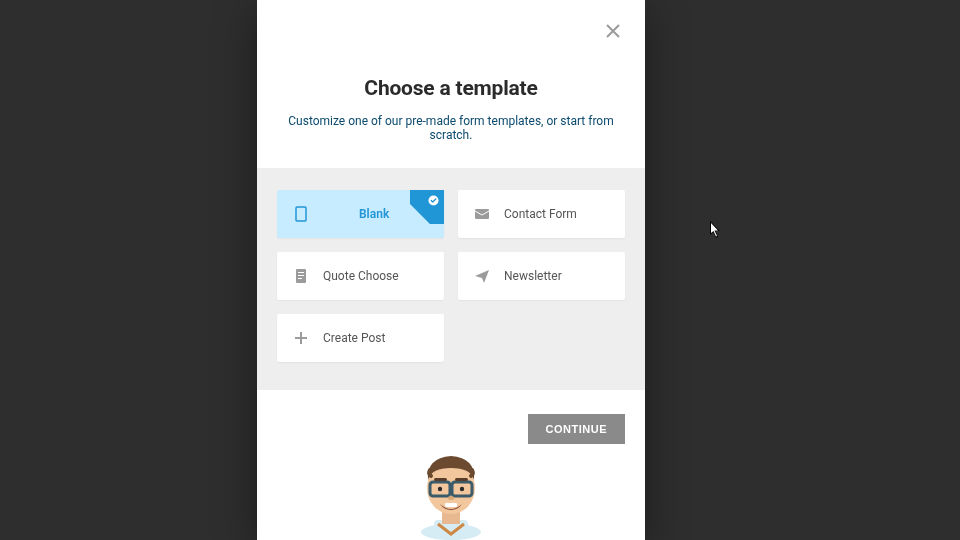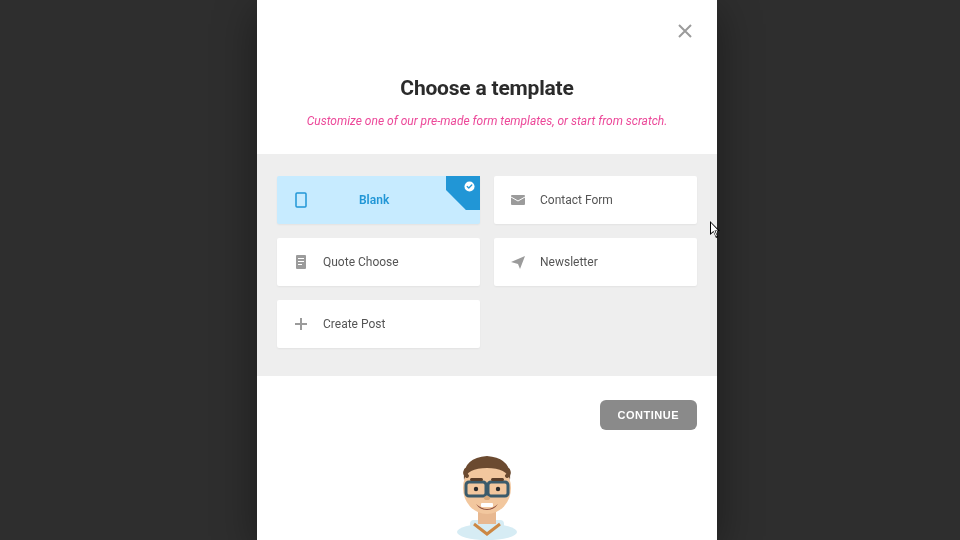--- a/index.html
+++ b/index.html
@@ -8,21 +8,21 @@
       height: 540px;
       background: #2e2e2e;
       font-family: -apple-system, BlinkMacSystemFont, "Segoe UI", Roboto, Arial, sans-serif;
       overflow: hidden;
       position: relative;
     }
     .modal {
       position: absolute;
       left: 257px;
       top: 0;
-      width: 460px;
+      width: 388px;
       height: 540px;
       background: #fff;
       box-shadow: 0 10px 40px rgba(0,0,0,0.4);
     }
     .close-btn {
       position: absolute;
       top: 20px;
       right: 20px;
       width: 24px;
       height: 24px;
@@ -38,22 +38,21 @@
     }
     .title {
       font-size: 21px;
       font-weight: 700;
       color: #2b2b2b;
       margin-bottom: 14px;
       letter-spacing: -0.2px;
     }
     .subtitle {
       font-size: 12px;
-      color: #ec4899;
-      font-style: italic;
+      color: #0c4a6e;
     }
     .templates-section {
       background: #eeeeee;
       padding: 22px 20px 28px;
     }
     .templates-grid {
       display: grid;
       grid-template-columns: 1fr 1fr;
       gap: 14px;
     }
@@ -124,21 +123,21 @@
       justify-content: flex-end;
     }
     .continue-btn {
       background: #8a8a8a;
       color: #fff;
       border: none;
       padding: 9px 18px;
       font-size: 11px;
       font-weight: 700;
       letter-spacing: 0.5px;
-      border-radius: 6px;
+      border-radius: 0;
       cursor: pointer;
     }
     .avatar {
       position: absolute;
       bottom: 0;
       left: 50%;
       transform: translateX(-50%);
       width: 110px;
       height: 100px;
     }

